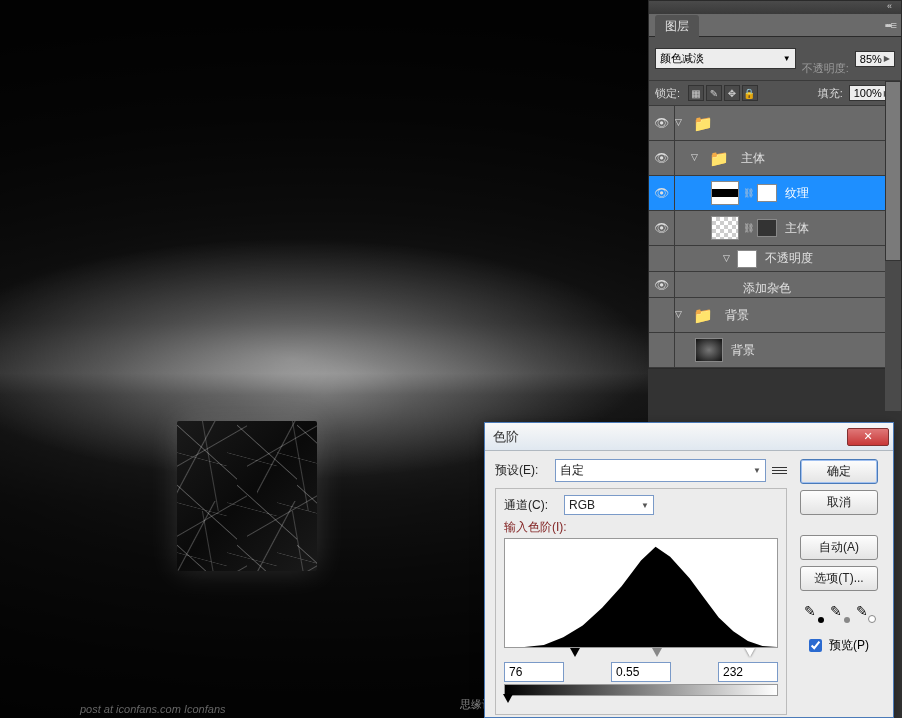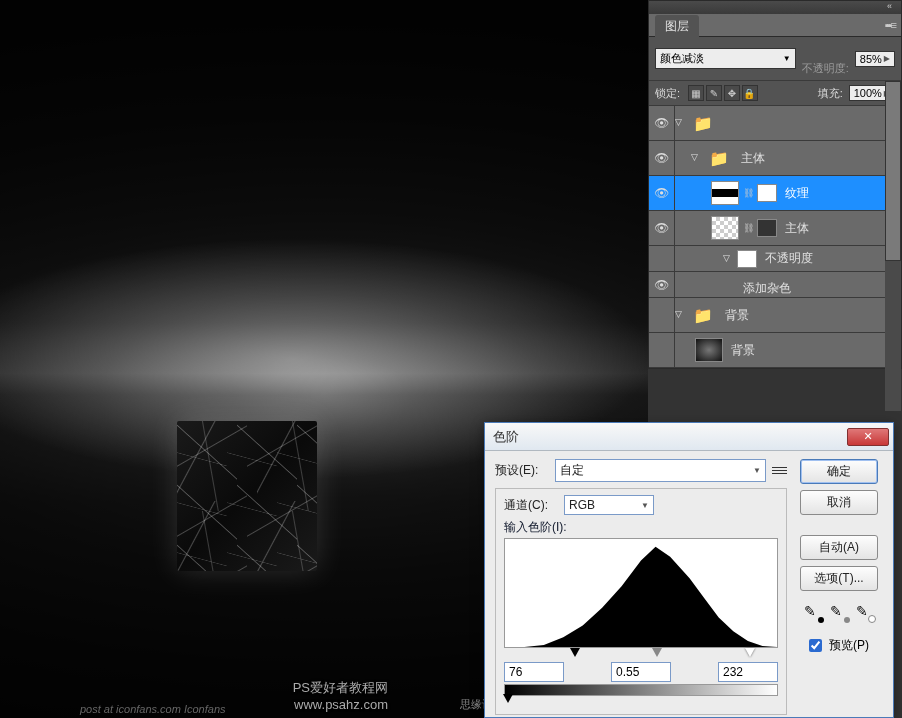--- a/index.html
+++ b/index.html
@@ -70,21 +70,21 @@
 .dlg-body { padding:8px 10px; display:flex; gap:8px; }
 .dlg-left { flex:1; }
 .dlg-right { width:88px; display:flex; flex-direction:column; gap:6px; align-items:center; }
 .dlg-row { display:flex; align-items:center; gap:6px; margin-bottom:6px; font-size:12px; color:#222; }
 .dlg-row label { min-width:54px; }
 .sel { background:#fff; border:1px solid #7a9ac8; padding:2px 4px; flex:1; display:flex; justify-content:space-between; align-items:center; font-size:12px; }
 .sel .dtri { font-size:8px; color:#555; }
 .mini-menu { width:15px; height:13px; display:flex; flex-direction:column; gap:2px; justify-content:center; }
 .mini-menu span { height:1px; background:#333; }
 .fieldset { border:1px solid #bbb; padding:6px 8px 8px; margin-top:4px; }
-.section-label { margin:4px 0 2px; font-size:12px; color:#0f172a; }
+.section-label { margin:4px 0 2px; font-size:12px; color:#7f1d1d; }
 
 .histogram { position:relative; height:110px; background:#fff; border:1px solid #999; margin-top:2px; }
 .histo-svg { width:100%; height:100%; display:block; }
 .slider-track { position:relative; height:10px; margin-top:2px; }
 .slider-tri { position:absolute; top:-2px; width:0; height:0; border-left:5px solid transparent; border-right:5px solid transparent; }
 .tri-black { left:24%; border-top:9px solid #000; }
 .tri-gray  { left:54%; border-top:9px solid #888; }
 .tri-white { left:88%; border-top:9px solid #fff; filter:drop-shadow(0 0 1px #555); }
 
 .num-row { display:flex; gap:8px; margin-top:2px; }
@@ -106,24 +106,20 @@
 .chk-row { display:flex; align-items:center; gap:7px; margin-top:10px; font-size:12px; }
 .chk-row input { accent-color:#2a6ad0; }
 </style>
 </head>
 <body>
 
 <div class="canvas">
   <div class="texture"></div>
   <div class="watermark-left">post at iconfans.com  Iconfans</div>
   <div class="watermark-center">思缘设计论坛</div>
-  <div class="watermark-right">
-    <div>PS爱好者教程网</div>
-    <div>www.psahz.com</div>
-  </div>
 </div>
 
 <div class="layers-panel">
   <div class="panel-tabbar">
     <span class="arrow">«</span>
   </div>
   <div class="panel-title-row">
     <span class="tab">图层</span>
     <span class="menu">▪▪▪≡</span>
   </div>

